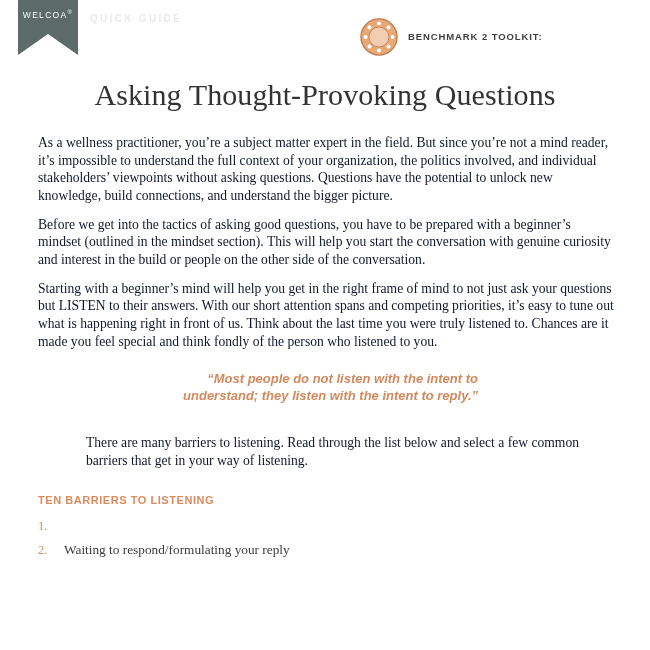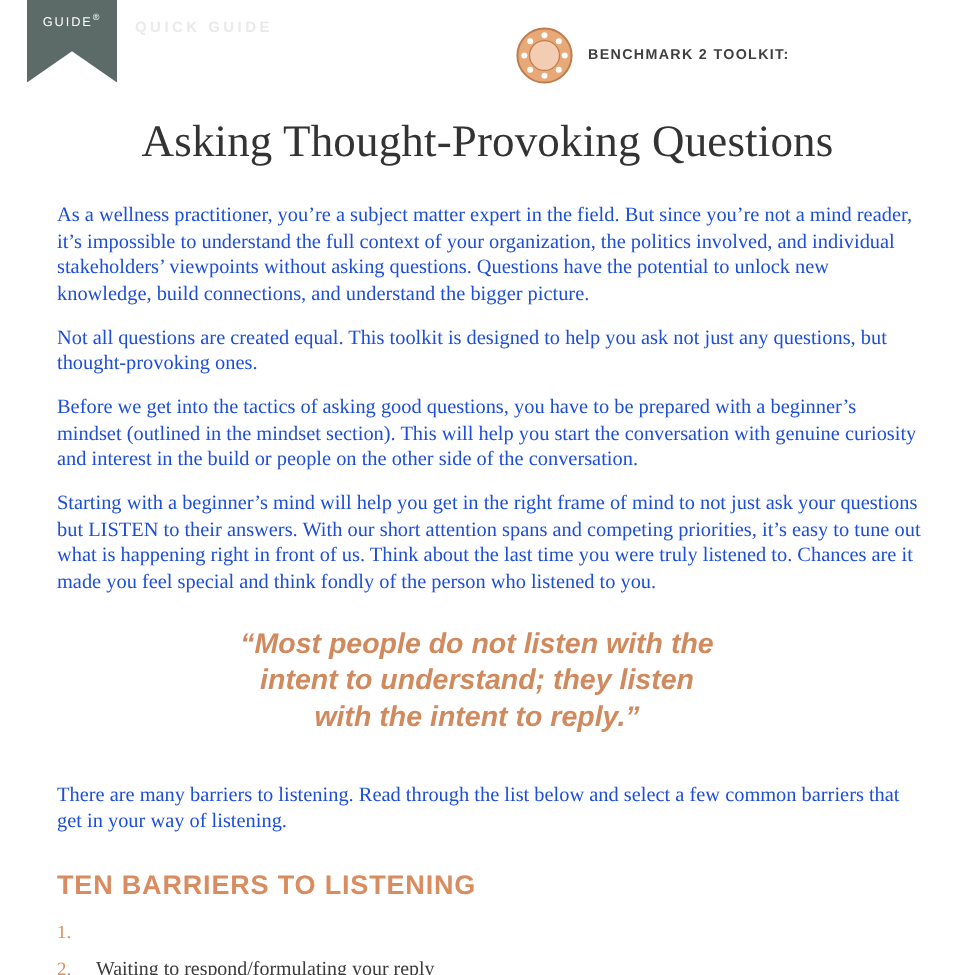--- a/index.html
+++ b/index.html
@@ -69,21 +69,21 @@
     font-family: "Liberation Sans", sans-serif;
     font-size: 10px;
     font-weight: bold;
     letter-spacing: 2.3px;
     color: #e9eaea;
     white-space: nowrap;
   }
 
   .toolkit-block {
     position: absolute;
-    left: 344px;
+    left: 360px;
     top: 18px;
     display: flex;
     align-items: center;
   }
 
   .toolkit-icon {
     width: 38px;
     height: 38px;
     flex: 0 0 38px;
   }
@@ -128,59 +128,61 @@
     position: absolute;
     top: 134px;
     left: 38px;
     width: 576px;
   }
 
   .para {
     font-family: "Liberation Serif", serif;
     font-size: 13.6px;
     line-height: 1.30;
-    color: #1d4ed8;
+    color: #0f172a;
     margin: 0 0 11px 0;
     text-align: left;
   }
 
   
   .quote-block {
     margin: 21px 0 0 0;
     padding-left: 120px;
     text-align: center;
   }
   .quote-text {
     font-family: "Liberation Sans", sans-serif;
     font-style: italic;
     font-weight: bold;
-    font-size: 19px;
+    font-size: 13px;
     line-height: 1.30;
     color: #d08a5e;
     margin: 0;
     max-width: 320px;
+    text-align: right;
   }
   .quote-attr {
     font-family: "Liberation Sans", sans-serif;
     font-style: normal;
     font-weight: bold;
     font-size: 14px;
     color: #d08a5e;
     margin: 8px 0 0 0;
     max-width: 320px;
   }
 
   
   .post-quote {
     margin-top: 29px;
+    margin-left: 48px;
   }
 
   .section-heading {
     font-family: "Liberation Sans", sans-serif;
-    font-size: 18px;
+    font-size: 11px;
     font-weight: bold;
     letter-spacing: 0.55px;
     color: #d98c5f;
     margin: 24px 0 13px 0;
   }
 
   
   .barrier-list {
     list-style: none;
     margin: 0;
@@ -206,21 +208,21 @@
 </style>
 </head>
 <body>
 
 <div class="page">
 
   <div class="header">
 
     <div class="brand-block">
       <div class="welcoa-banner">
-        <div class="welcoa-wordmark"><span>GUIDE</span><sup>®</sup></div>
+        <div class="welcoa-wordmark"><span>WELCOA</span><sup>®</sup></div>
       </div>
       <div class="quick-guide">QUICK GUIDE</div>
     </div>
 
     <div class="toolkit-block">
       <svg class="toolkit-icon" viewBox="0 0 40 40">
         <circle cx="20" cy="20" r="19" fill="#e8a978"></circle>
         <circle cx="20" cy="20" r="19" fill="none" stroke="#c07c4e" stroke-width="1.4"></circle>
         <circle cx="20" cy="20" r="10.5" fill="#f3cdb2"></circle>
         <circle cx="20" cy="20" r="10.5" fill="none" stroke="#c07c4e" stroke-width="0.9"></circle>
@@ -239,21 +241,20 @@
         <div class="toolkit-line1">BENCHMARK 2 TOOLKIT:</div>
       </div>
     </div>
   </div>
 
   <h1 class="doc-title">Asking Thought-Provoking Questions</h1>
 
   <div class="content">
 
     <p class="para">As a wellness practitioner, you’re a subject matter expert in the field. But since you’re not a mind reader, it’s impossible to understand the full context of your organization, the politics involved, and individual stakeholders’ viewpoints without asking questions. Questions have the potential to unlock new knowledge, build connections, and understand the bigger picture.</p>
-    <p class="para">Not all questions are created equal. This toolkit is designed to help you ask not just any questions, but thought-provoking ones.</p>
     <p class="para">Before we get into the tactics of asking good questions, you have to be prepared with a beginner’s mindset (outlined in the mindset section). This will help you start the conversation with genuine curiosity and interest in the build or people on the other side of the conversation.</p>
     <p class="para">Starting with a beginner’s mind will help you get in the right frame of mind to not just ask your questions but LISTEN to their answers. With our short attention spans and competing priorities, it’s easy to tune out what is happening right in front of us. Think about the last time you were truly listened to. Chances are it made you feel special and think fondly of the person who listened to you.</p>
 
     <div class="quote-block">
       <p class="quote-text">“Most people do not listen with the intent to understand; they listen with the intent to reply.”</p>
     </div>
 
     <p class="para post-quote">There are many barriers to listening. Read through the list below and select a few common barriers that get in your way of listening.</p>
 
     <h2 class="section-heading">TEN BARRIERS TO LISTENING</h2>

